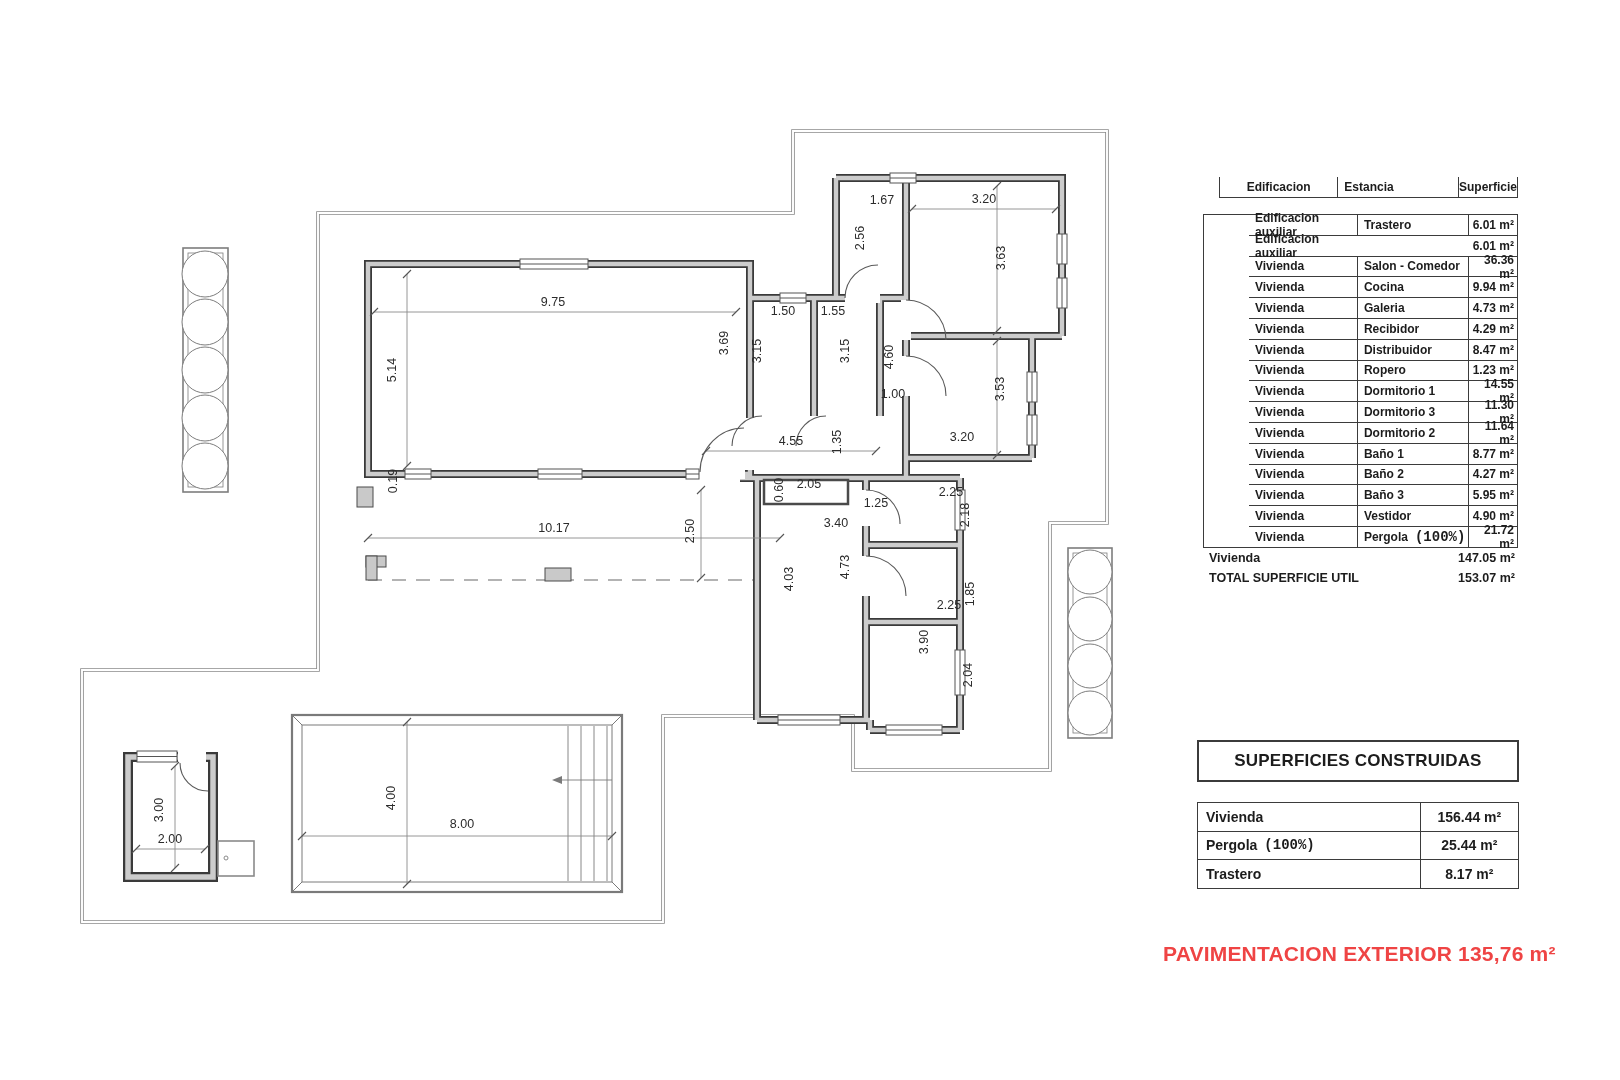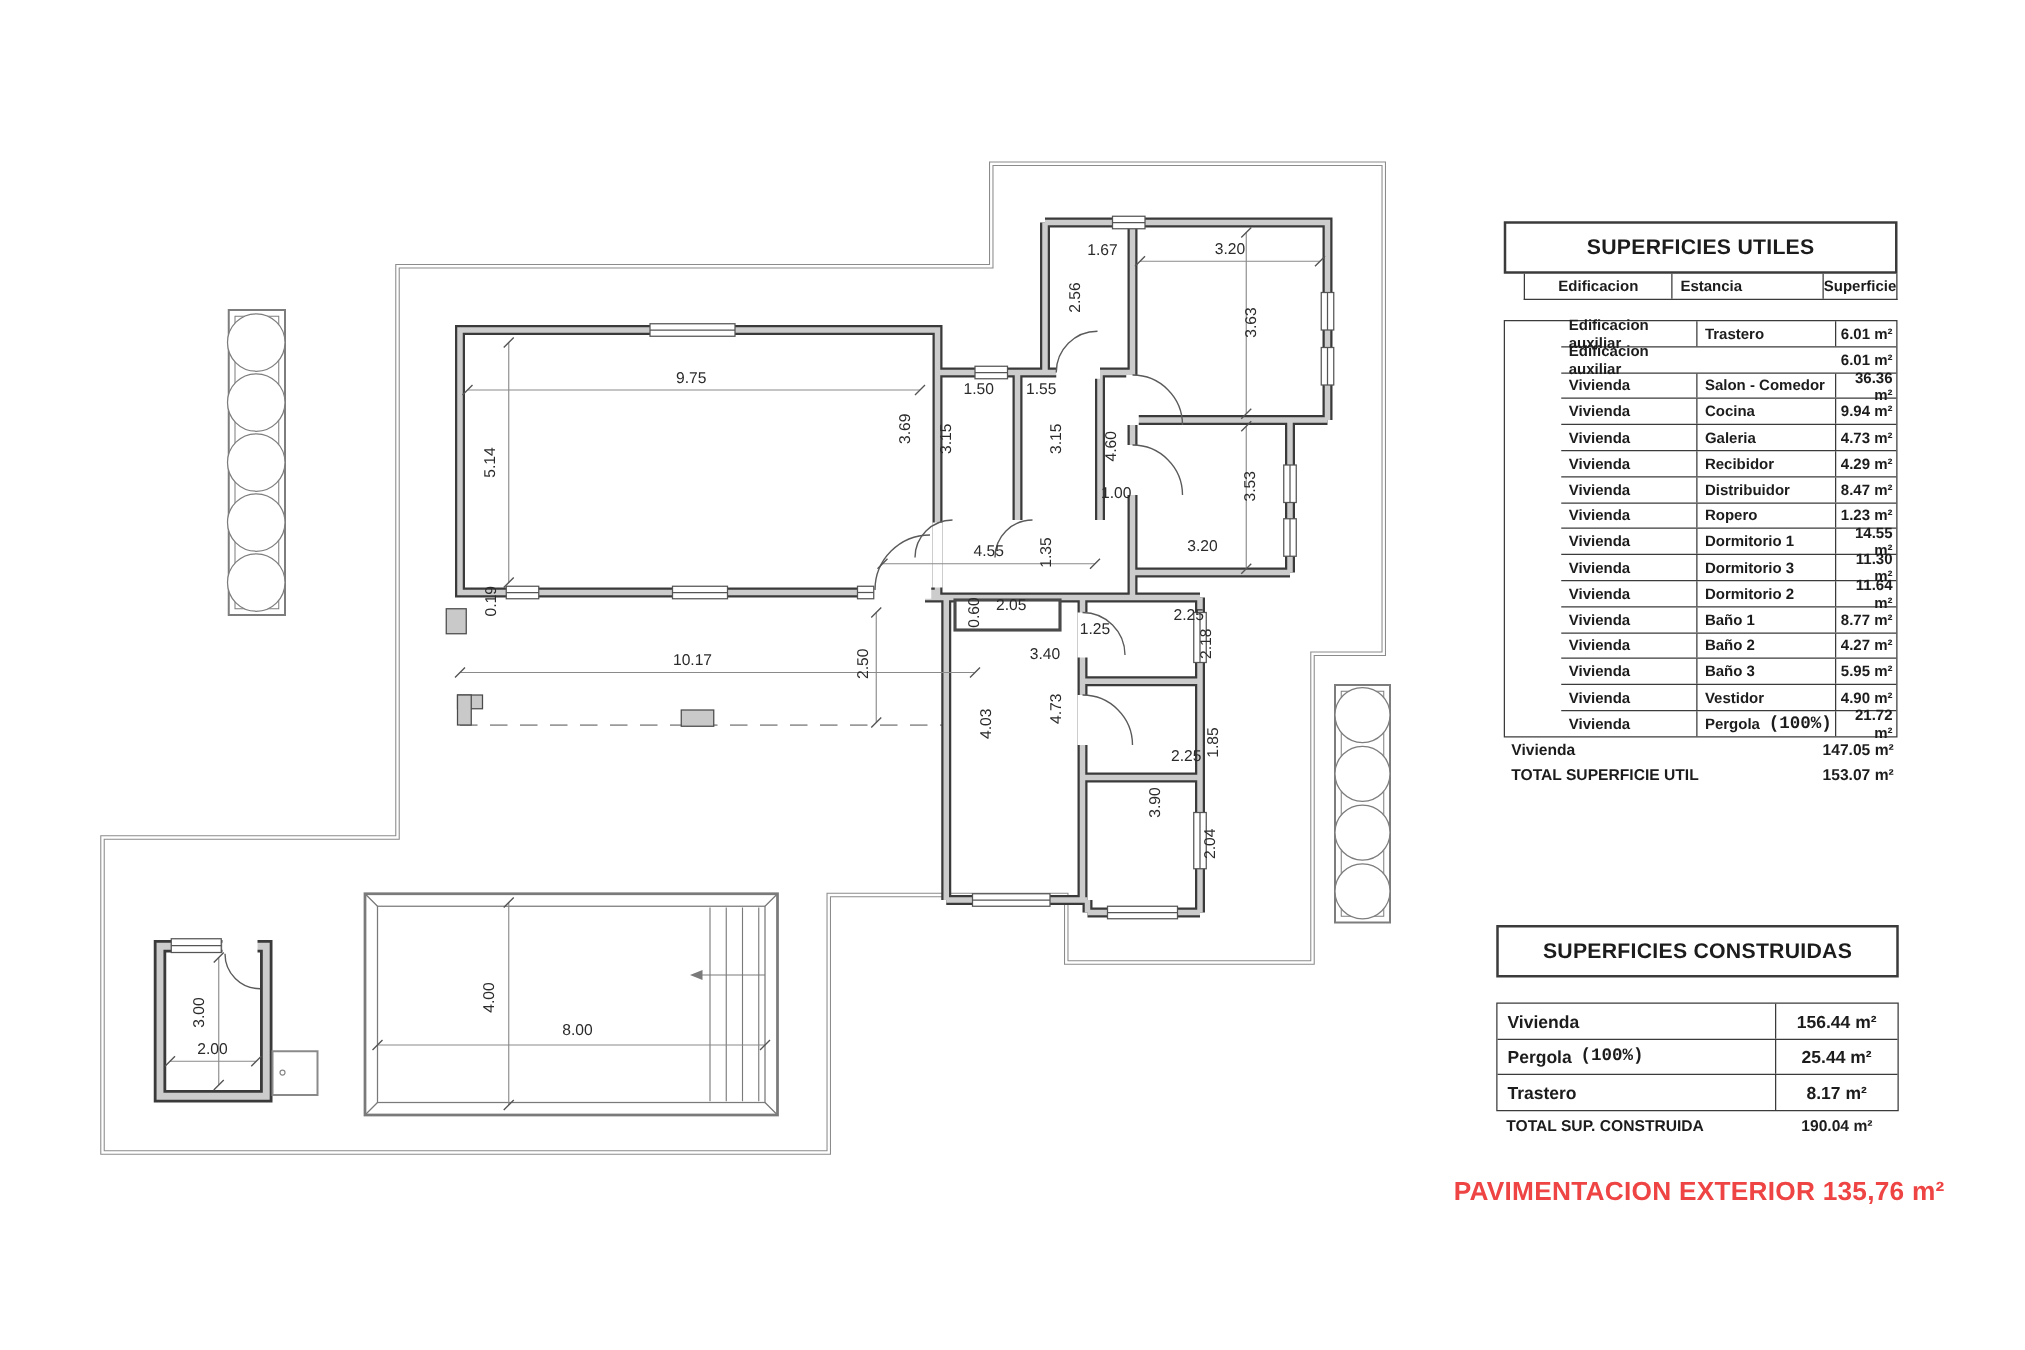--- a/index.html
+++ b/index.html
@@ -231,21 +231,20 @@
         <text x="928" y="642" font-size="12.5" fill="#2b2b2b" font-family="&quot;Liberation Sans&quot;, sans-serif" text-anchor="middle" transform="rotate(-90 928 642)">3.90</text>
         <text x="972" y="675" font-size="12.5" fill="#2b2b2b" font-family="&quot;Liberation Sans&quot;, sans-serif" text-anchor="middle" transform="rotate(-90 972 675)">2.04</text>
         <text x="163" y="810" font-size="12.5" fill="#2b2b2b" font-family="&quot;Liberation Sans&quot;, sans-serif" text-anchor="middle" transform="rotate(-90 163 810)">3.00</text>
         <text x="170" y="843" font-size="12.5" fill="#2b2b2b" font-family="&quot;Liberation Sans&quot;, sans-serif" text-anchor="middle">2.00</text>
         <text x="395" y="798" font-size="12.5" fill="#2b2b2b" font-family="&quot;Liberation Sans&quot;, sans-serif" text-anchor="middle" transform="rotate(-90 395 798)">4.00</text>
         <text x="462" y="828" font-size="12.5" fill="#2b2b2b" font-family="&quot;Liberation Sans&quot;, sans-serif" text-anchor="middle">8.00</text>
       </g>
   </svg>
 
   <div class="areas-table" id="tabla-utiles">
-    <div class="t-title">SUPERFICIES UTILES</div>
     <div class="t-head t1-head">
       <div class="c1 th-c">Edificacion</div>
       <div class="c2">Estancia</div>
       <div class="c3 th-c">Superficie</div>
     </div>
     <div class="t1-body" id="t1-body">
         <div class="t1-row">
           <div class="r1">Edificacion auxiliar</div>
           <div class="r2">Trastero</div>
           <div class="r3">6.01 m²</div>
@@ -347,20 +346,16 @@
         </div>
         <div class="t2-row">
           <div class="n1">Pergola<span class="note">(100%)</span></div>
           <div class="n2">25.44 m²</div>
         </div>
         <div class="t2-row">
           <div class="n1">Trastero</div>
           <div class="n2">8.17 m²</div>
         </div>
       </div>
-    <div class="t2-total">
-      <div class="sl">TOTAL SUP. CONSTRUIDA</div>
-      <div class="sv">190.04 m²</div>
-    </div>
   </div>
 
   <div id="pav-text">PAVIMENTACION EXTERIOR 135,76 m²</div>
 </div>
 
 </body></html>

